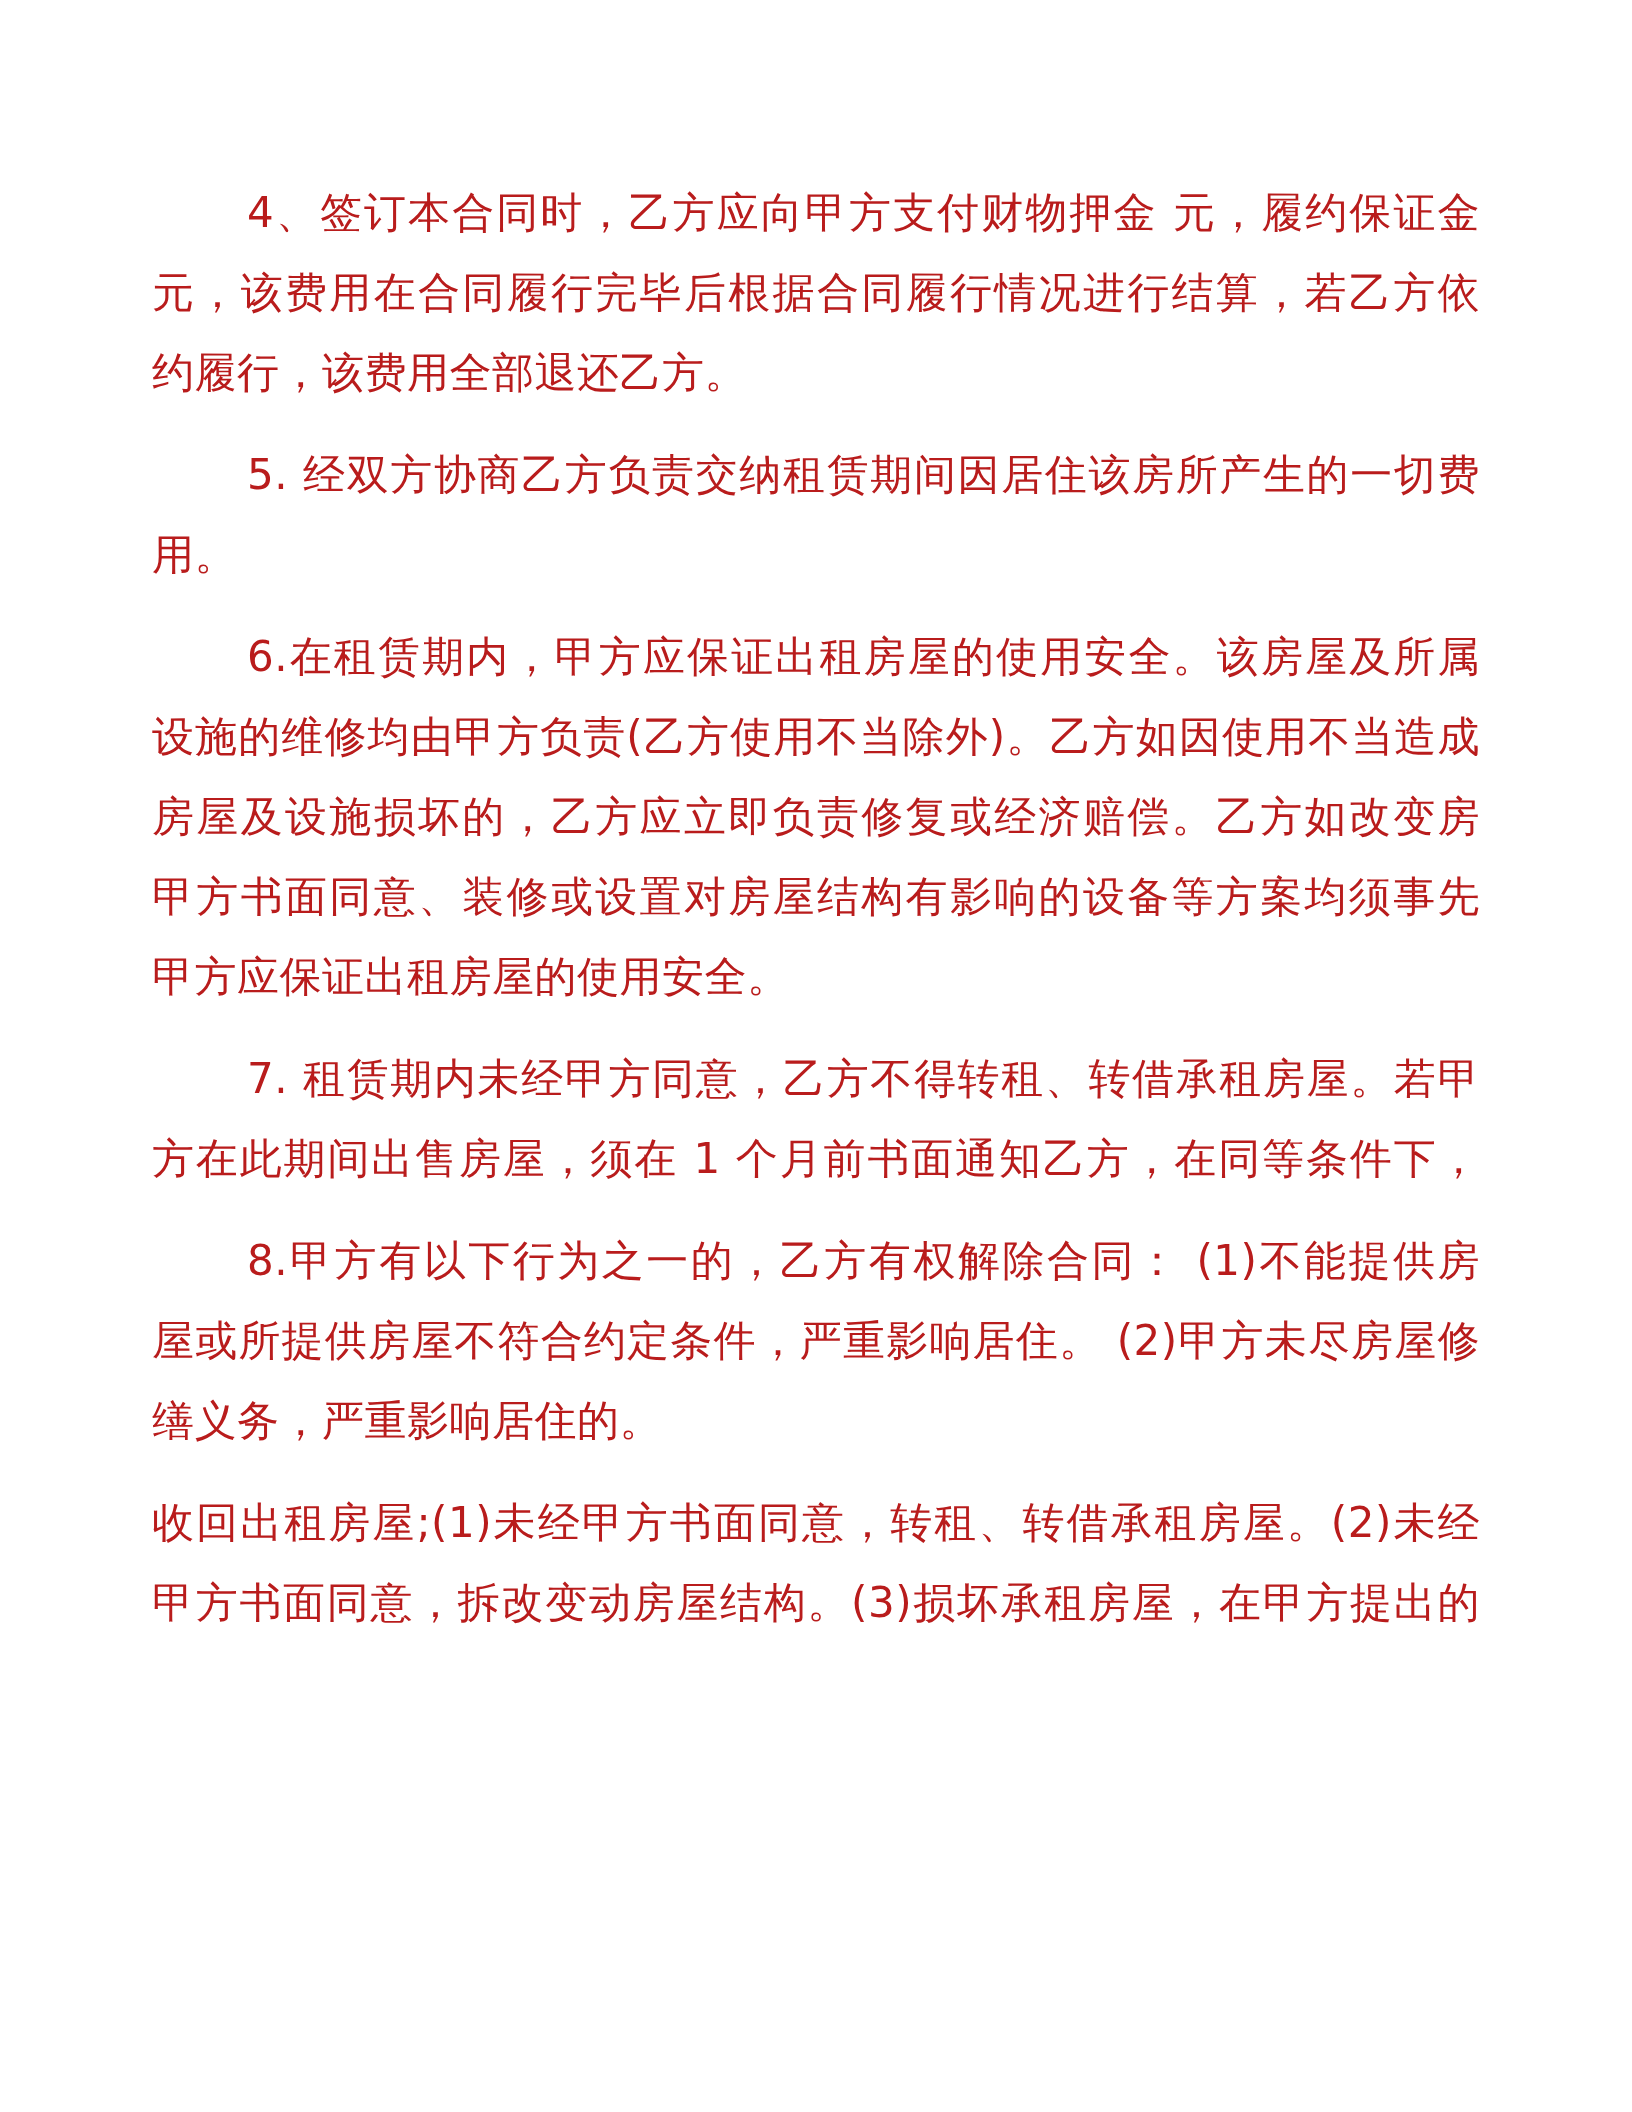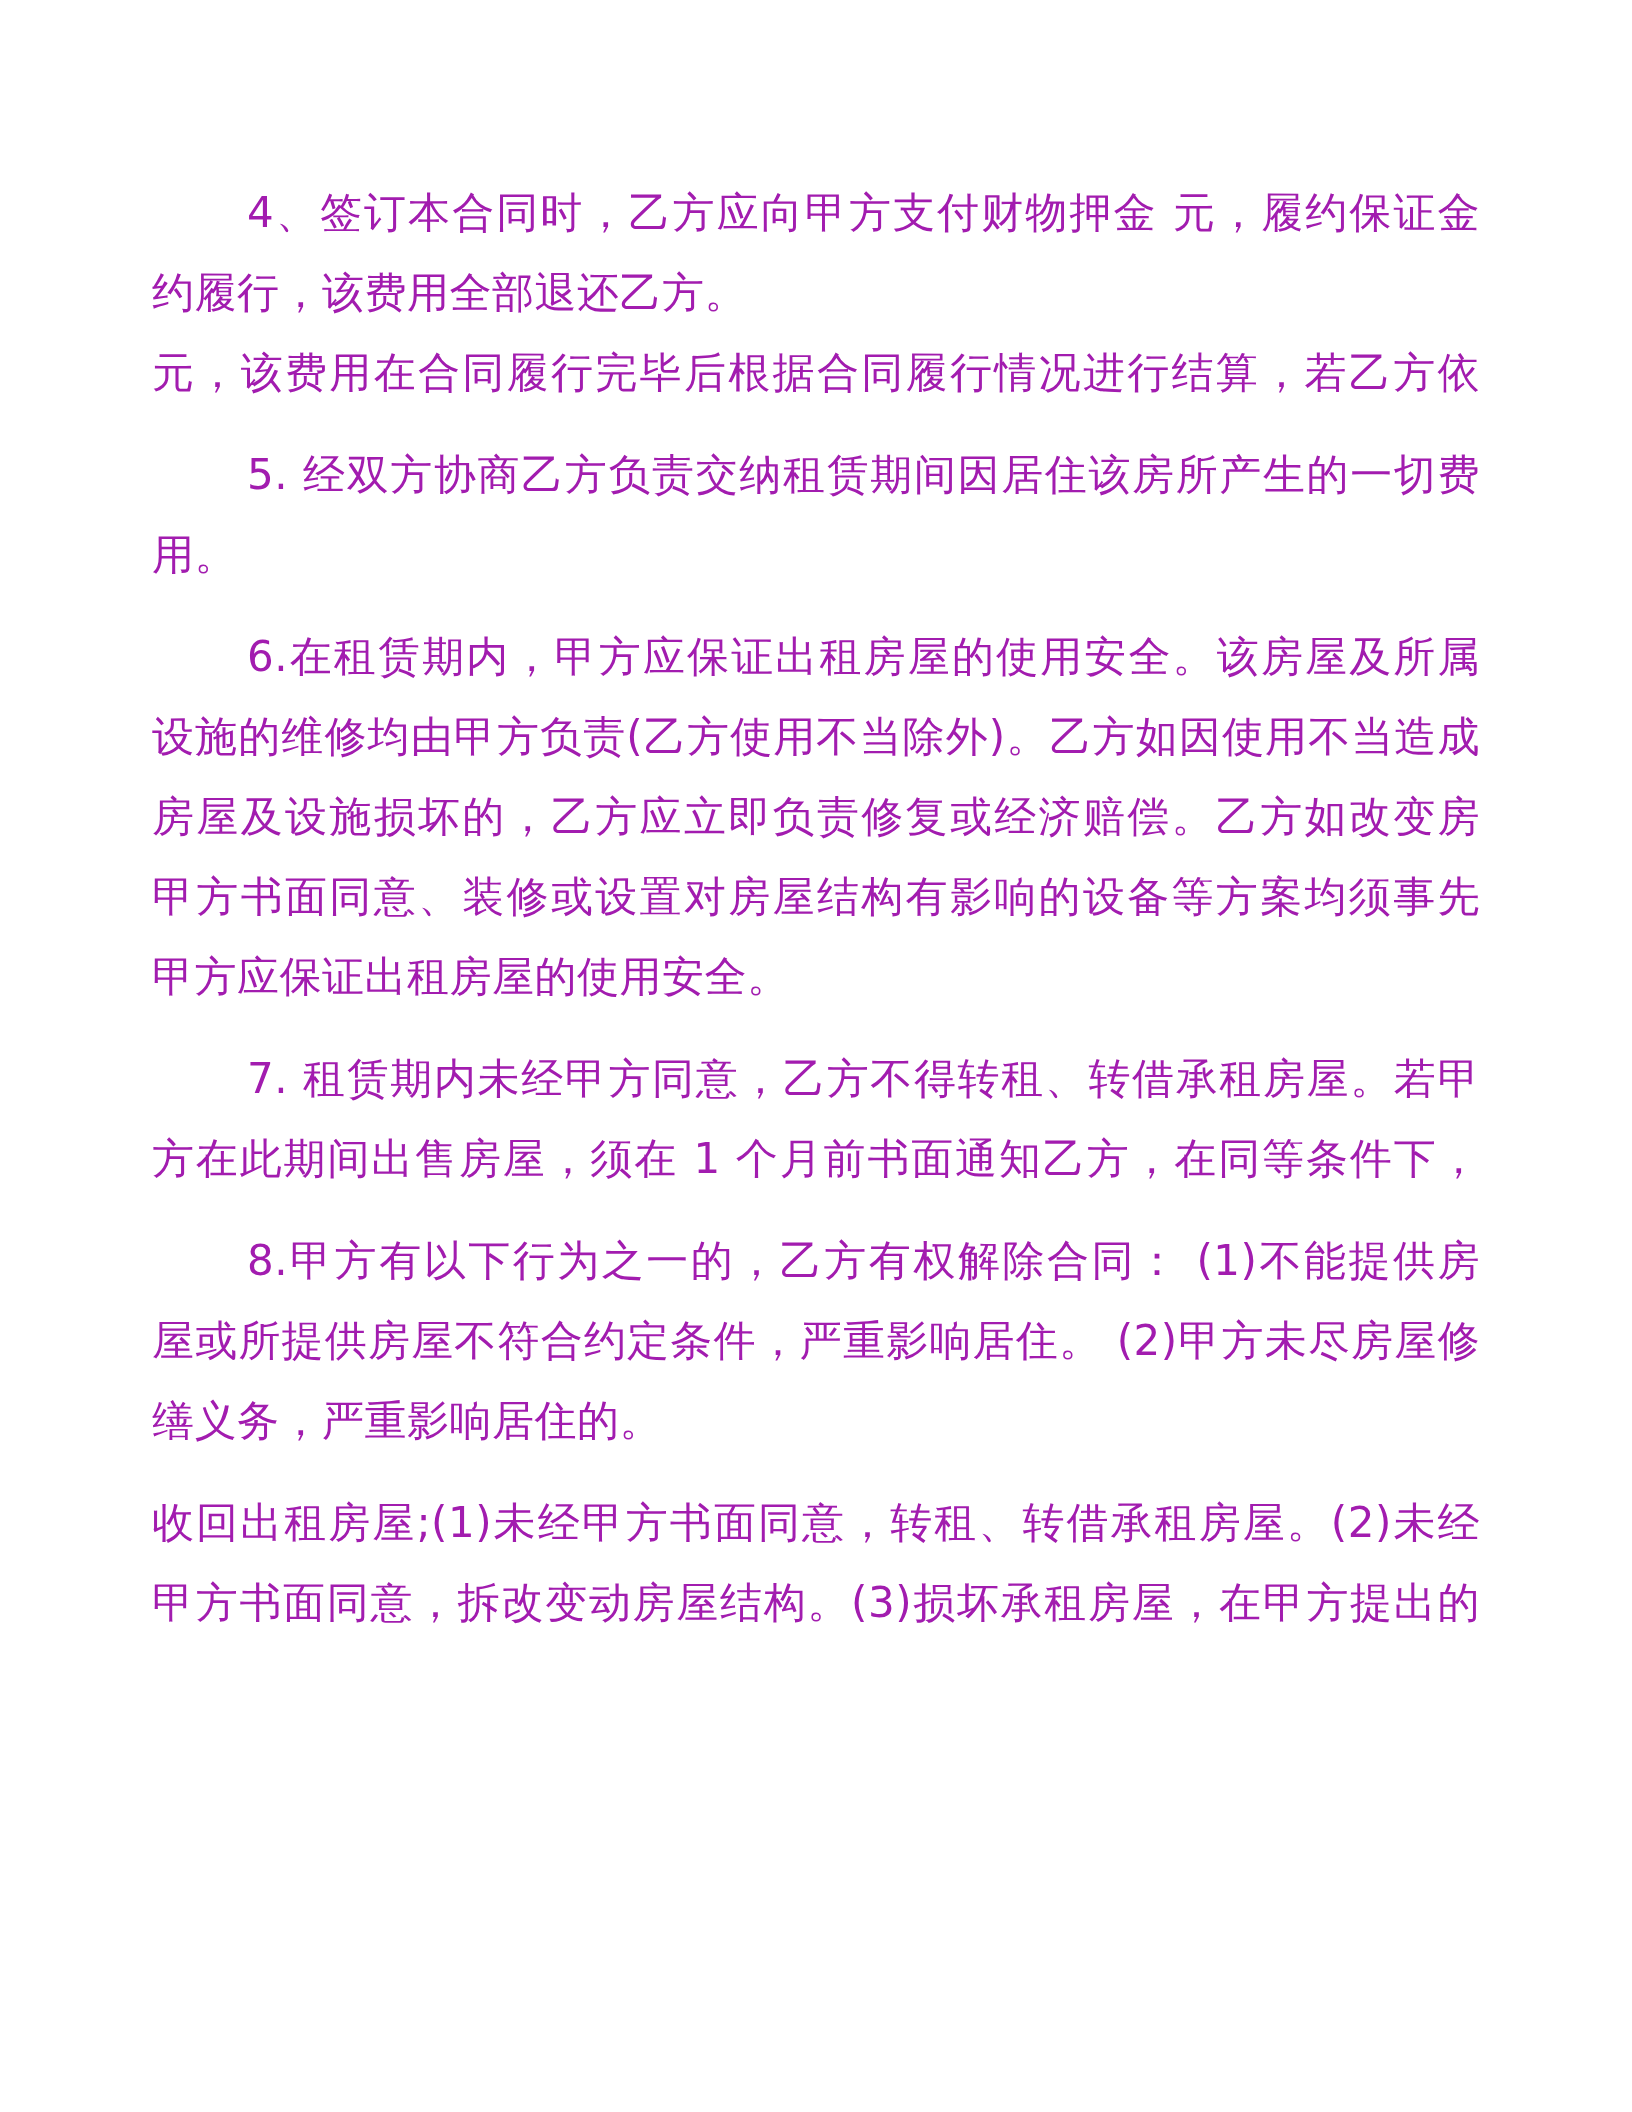--- a/index.html
+++ b/index.html
@@ -21,21 +21,21 @@
     color: #000000;
     padding: 173px 152px 0 152px;
   }
   .clause {
     margin: 0 0 22px 0;
   }
   .line {
     font-size: 42px;
     line-height: 80px;
     height: 80px;
-    color: #a21caf;
+    color: #b91c1c;
     letter-spacing: 0.5px;
     white-space: pre-wrap;
     overflow: hidden;
     text-align: justify;
     text-align-last: justify;
   }
   .line.para-end {
     text-align: left;
     text-align-last: left;
   }
@@ -43,22 +43,22 @@
     text-indent: 95px;
   }
 </style>
 </head>
 <body>
 
 <div class="page">
 
   <div class="clause">
     <div class="line first">4、签订本合同时，乙方应向甲方支付财物押金 元，履约保证金</div>
+    <div class="line">元，该费用在合同履行完毕后根据合同履行情况进行结算，若乙方依</div>
     <div class="line para-end">约履行，该费用全部退还乙方。</div>
-    <div class="line">元，该费用在合同履行完毕后根据合同履行情况进行结算，若乙方依</div>
   </div>
 
   <div class="clause">
     <div class="line first">5. 经双方协商乙方负责交纳租赁期间因居住该房所产生的一切费</div>
     <div class="line para-end">用。</div>
   </div>
 
   <div class="clause">
     <div class="line first">6.在租赁期内，甲方应保证出租房屋的使用安全。该房屋及所属</div>
     <div class="line">设施的维修均由甲方负责(乙方使用不当除外)。乙方如因使用不当造成</div>

